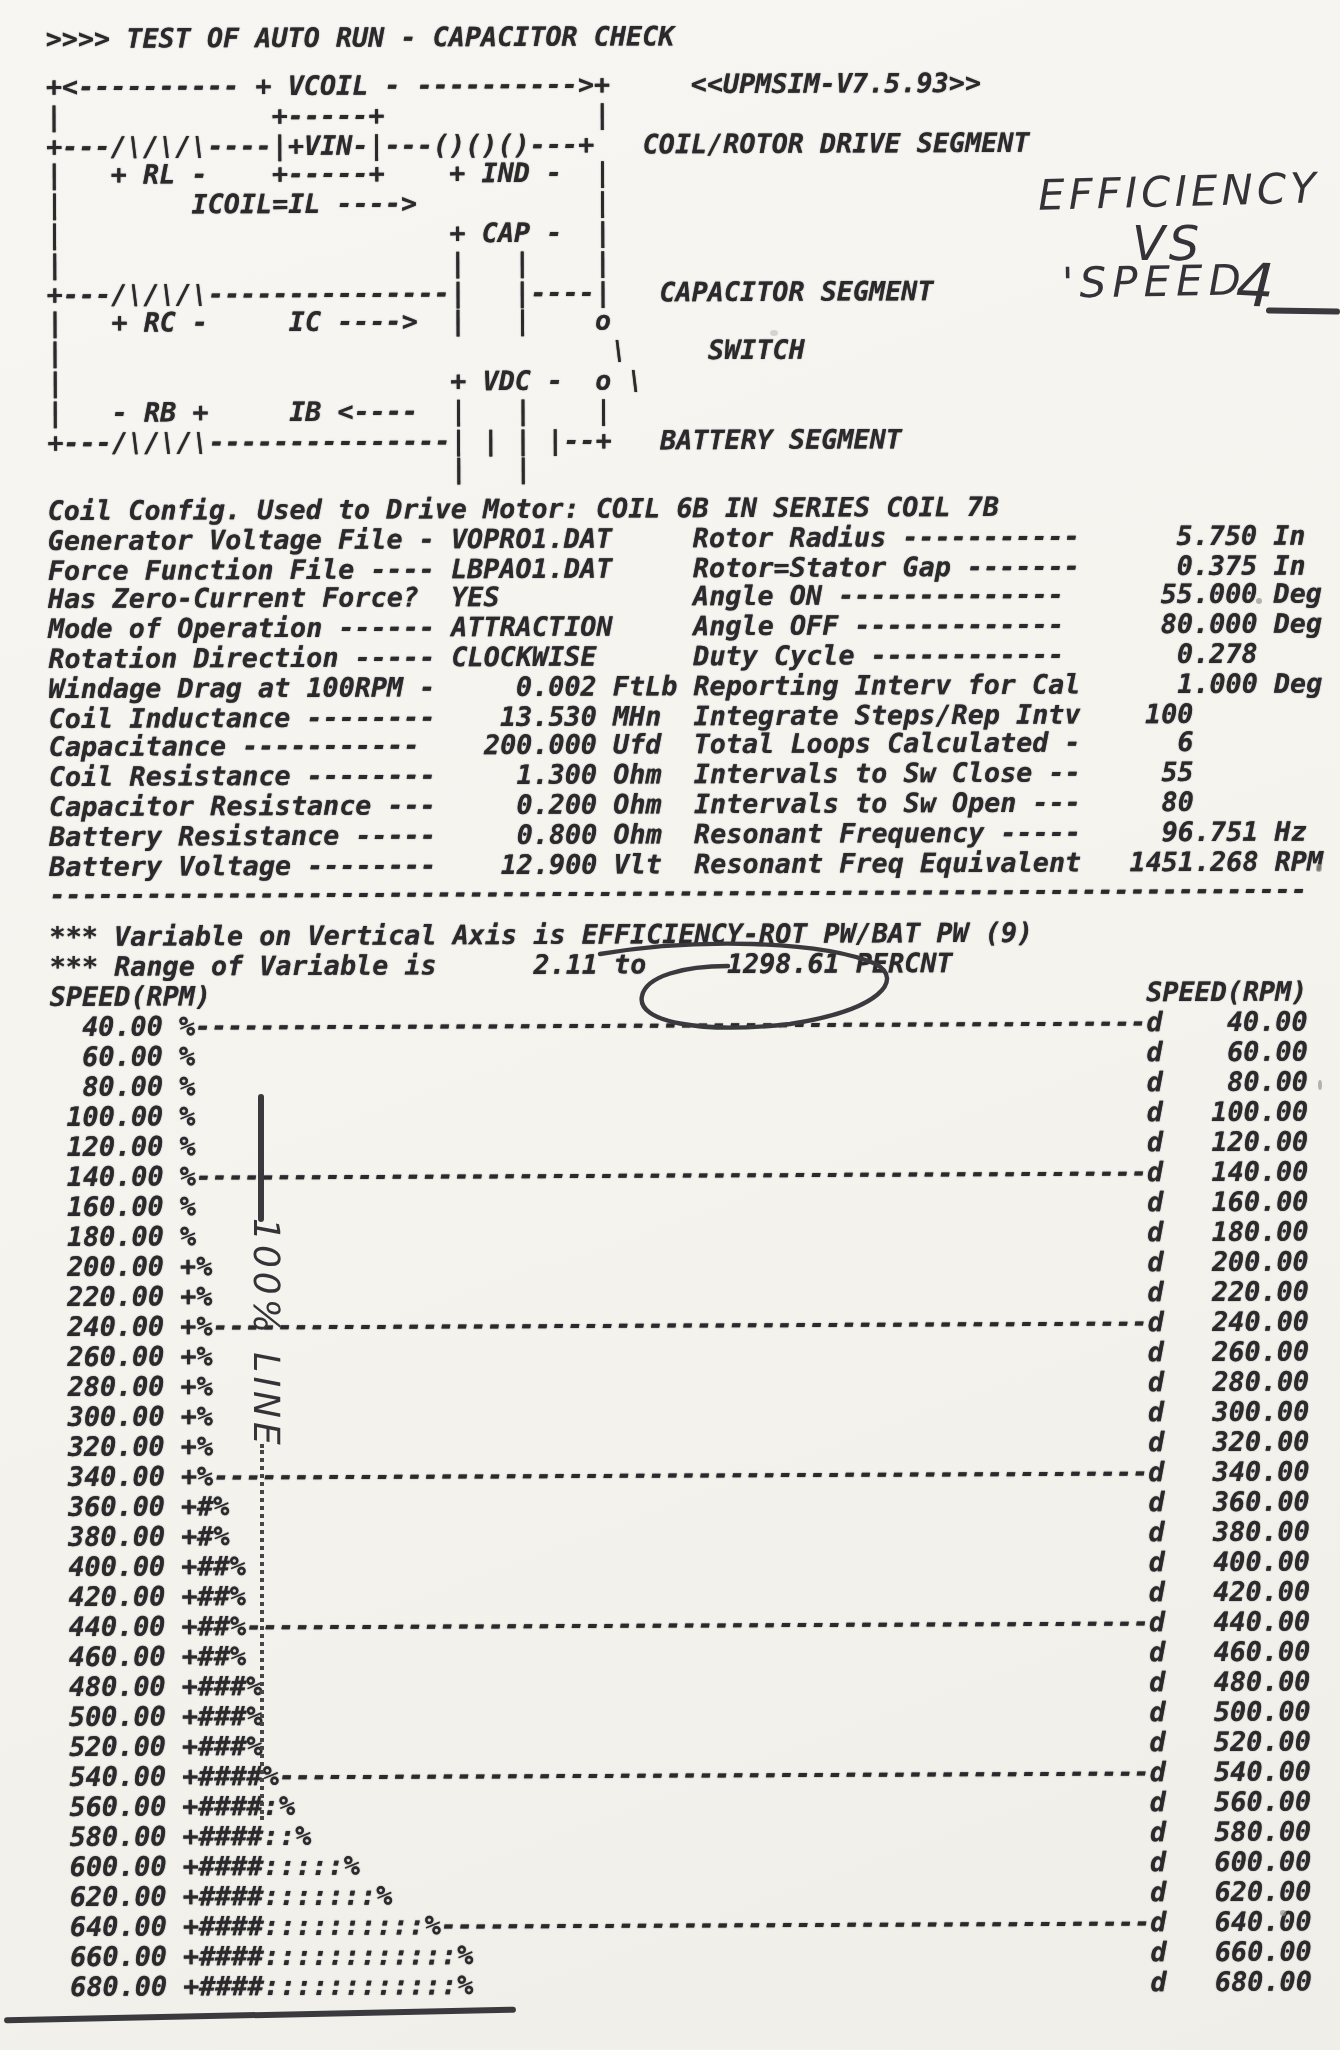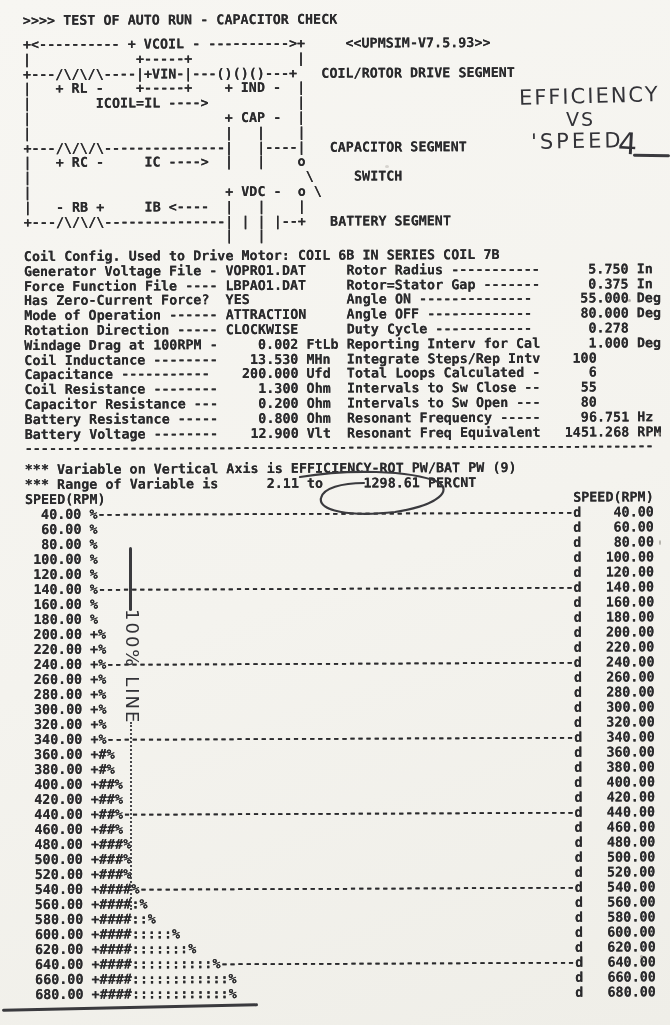--- a/index.html
+++ b/index.html
@@ -1,21 +1,21 @@
 <!DOCTYPE html>
 <html><head>
 <meta charset="utf-8">
 <style>
   html,body{margin:0;padding:0;}
   body{
     width:670px;height:1025px;overflow:hidden;position:relative;
     background:linear-gradient(160deg,#f7f6f2 0%,#f4f3ee 55%,#efeee8 100%);
     font-family:"DejaVu Sans Mono",monospace;
   }
-  .page{position:absolute;inset:0;}
+  .page{position:absolute;inset:0;font-style:italic;}
   .printed{
     position:absolute;inset:0;
     transform:rotate(-0.25deg);
     transform-origin:30px 520px;
     color:#28282a;
   }
   pre.mono{
     margin:0;position:absolute;left:25px;
     font-family:"DejaVu Sans Mono",monospace;
     font-size:13.4px;line-height:14.8px;font-weight:bold;
@@ -103,21 +103,21 @@
  560.00 +####:%                                                     d   560.00
  580.00 +####::%                                                    d   580.00
  600.00 +####:::::%                                                 d   600.00
  620.00 +####:::::::%                                               d   620.00
  640.00 +####::::::::::%--------------------------------------------d   640.00
  660.00 +####::::::::::::%                                          d   660.00
  680.00 +####::::::::::::%                                          d   680.00</pre>
   </div>
 
   <div class="hand" style="left:519px;top:84px;font-size:21px;letter-spacing:2px;transform:rotate(-1.5deg);">EFFICIENCY</div>
-  <div class="hand" style="left:566px;top:108px;font-size:19px;letter-spacing:2px;">VS</div>
+  <div class="hand" style="left:566px;top:108px;font-size:24px;letter-spacing:2px;">VS</div>
   <div class="hand" style="left:531px;top:129px;font-size:21px;letter-spacing:3px;transform:rotate(-1deg);">'SPEED</div>
 
   <div class="hand" style="left:618px;top:126px;font-size:30px;transform:rotate(3deg);">4</div>
   <div class="hw-line" style="left:633px;top:154px;width:37px;height:2.5px;transform:rotate(1deg);"></div>
 
   <svg class="overlay" style="left:292px;top:460px;" width="172" height="64" viewBox="0 0 172 64">
     <path d="M 8 17 C 55 9, 118 10, 146 22 C 160 30, 148 45, 103 52 C 58 57, 26 51, 29 38 C 31 28, 50 23, 72 23" fill="none" stroke="#3a3a3e" stroke-width="2.2" stroke-linecap="round"></path>
   </svg>
 
   <div class="hw-line" style="left:129px;top:547px;width:2.5px;height:64px;"></div>

